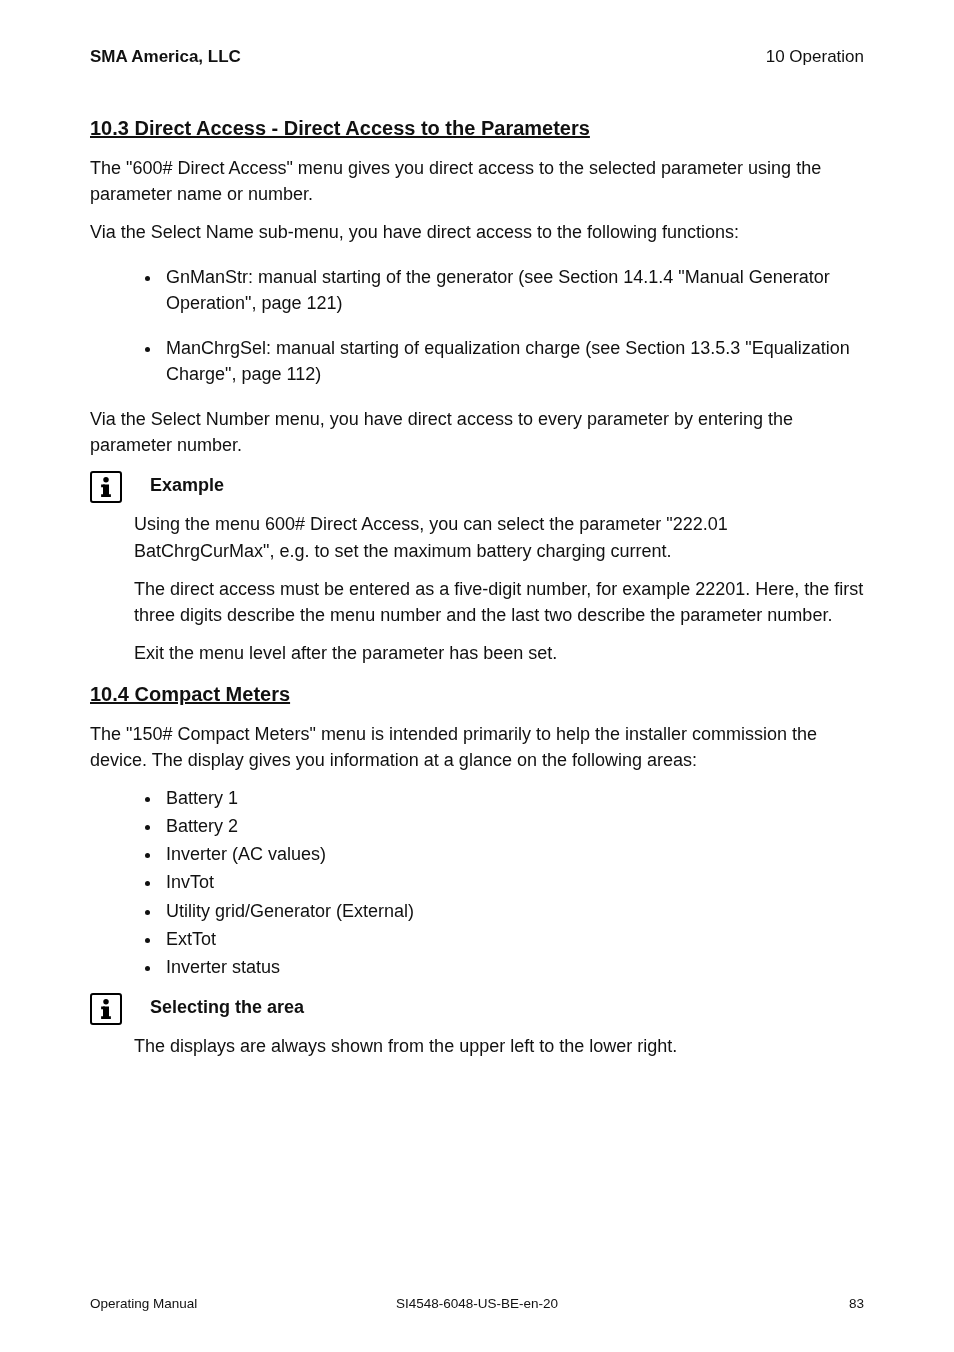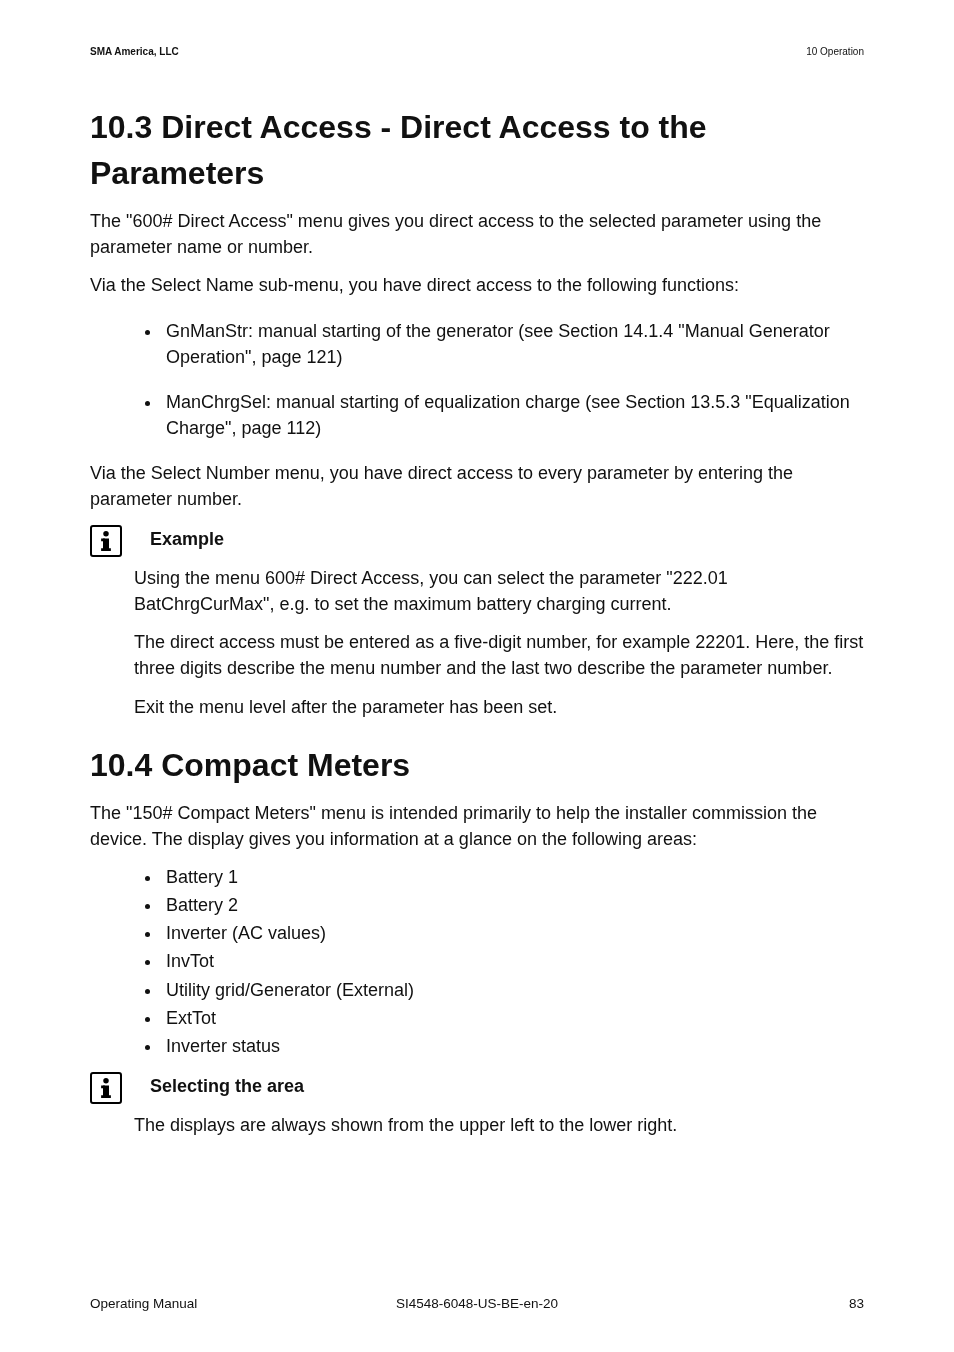--- a/index.html
+++ b/index.html
@@ -22,29 +22,30 @@
   .page {
     box-sizing: border-box;
     width: 100%;
     height: 100%;
     padding: 45px var(--margin-x) 0 var(--margin-x);
     position: relative;
   }
   .header {
     display: flex;
     justify-content: space-between;
-    font-size: 10px;
+    font-size: 17px;
     font-weight: 400;
     margin-bottom: 44px;
   }
   .header .left { font-weight: 700; }
   h2 {
-    font-size: 32px;
+    font-size: 20px;
     font-weight: 700;
     margin: 0 0 12px 0;
+    text-decoration: underline;
   }
   p { margin: 0 0 12px 0; }
   ul.bullets {
     list-style: disc;
     margin: 0 0 12px 0;
     padding-left: 72px;
   }
   ul.bullets li { margin: 19px 0; padding-left: 4px;}
   ul.bullets.tight li { margin: 2px 0; }
   .note {
@@ -83,21 +84,21 @@
     display: flex;
     justify-content: space-between;
     align-items: flex-start;
     font-size: 13.5px;
   }
   .footer .center {
     position: absolute;
     left: 50%;
     transform: translateX(-50%);
   }
-  .sec-gap { margin-top: 22px; }
+  .sec-gap { margin-top: 14px; }
 </style>
 </head>
 <body>
 
 <div class="page">
 
   <div class="header">
     <span class="left">SMA America, LLC</span>
     <span>10  Operation</span>
   </div>

